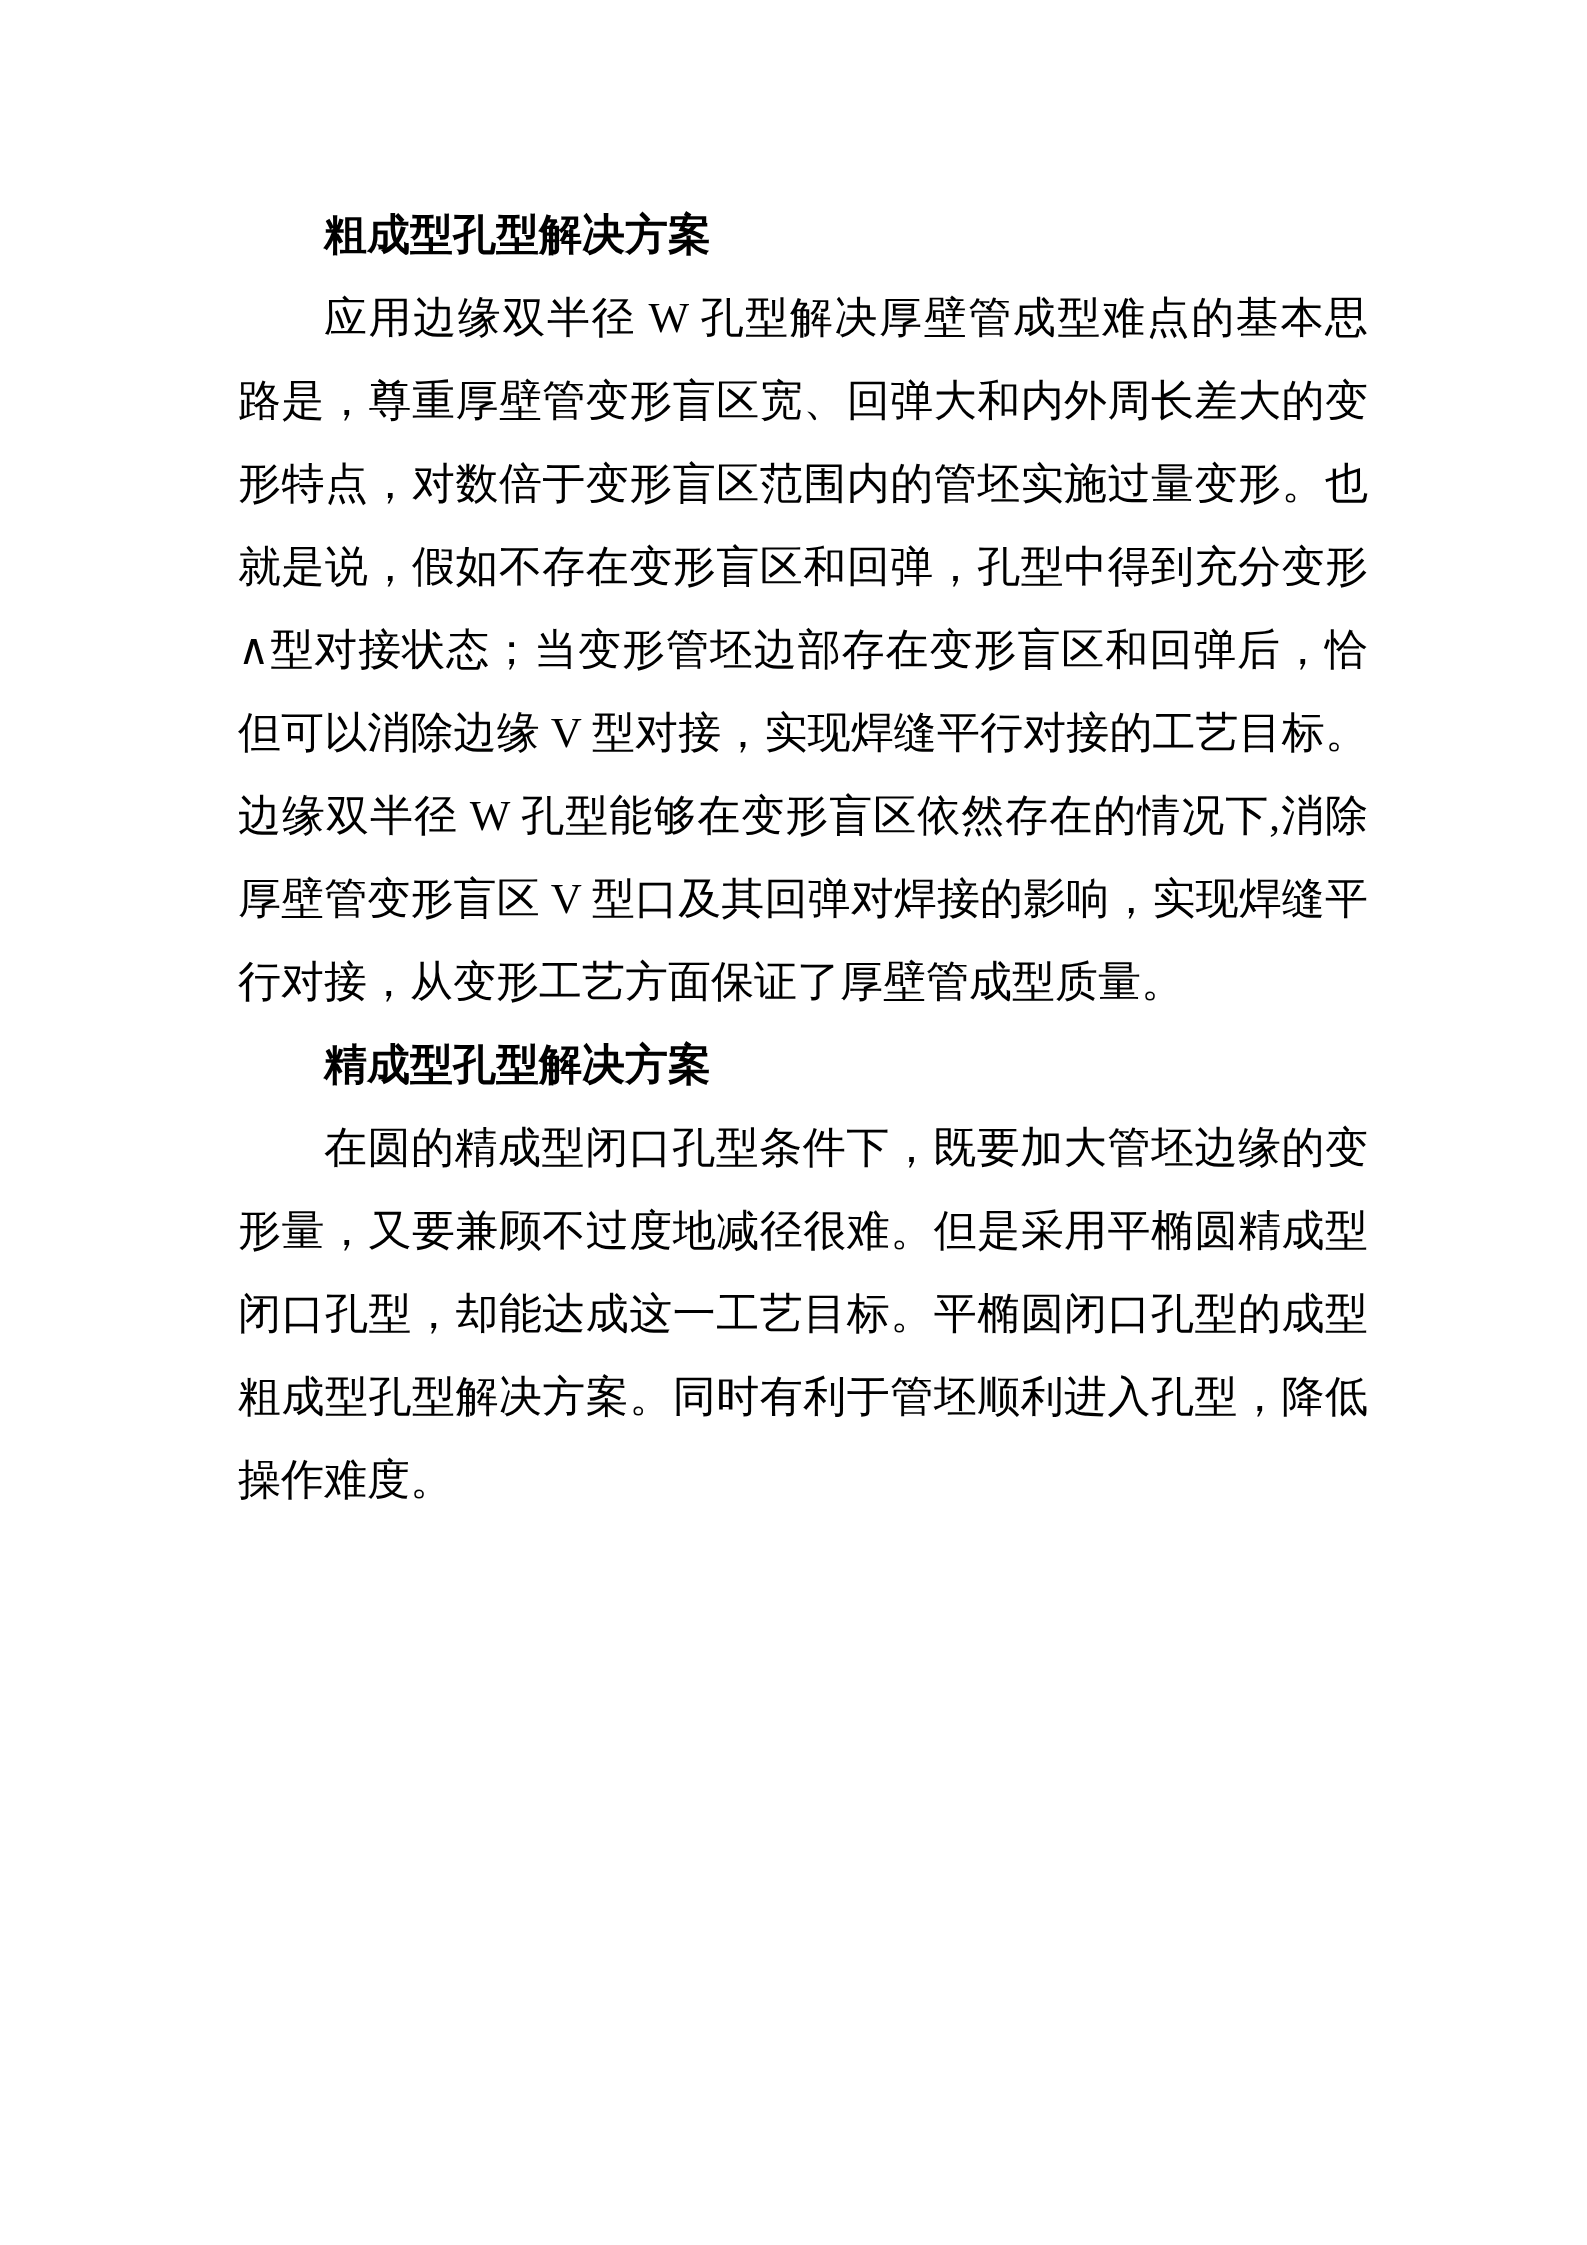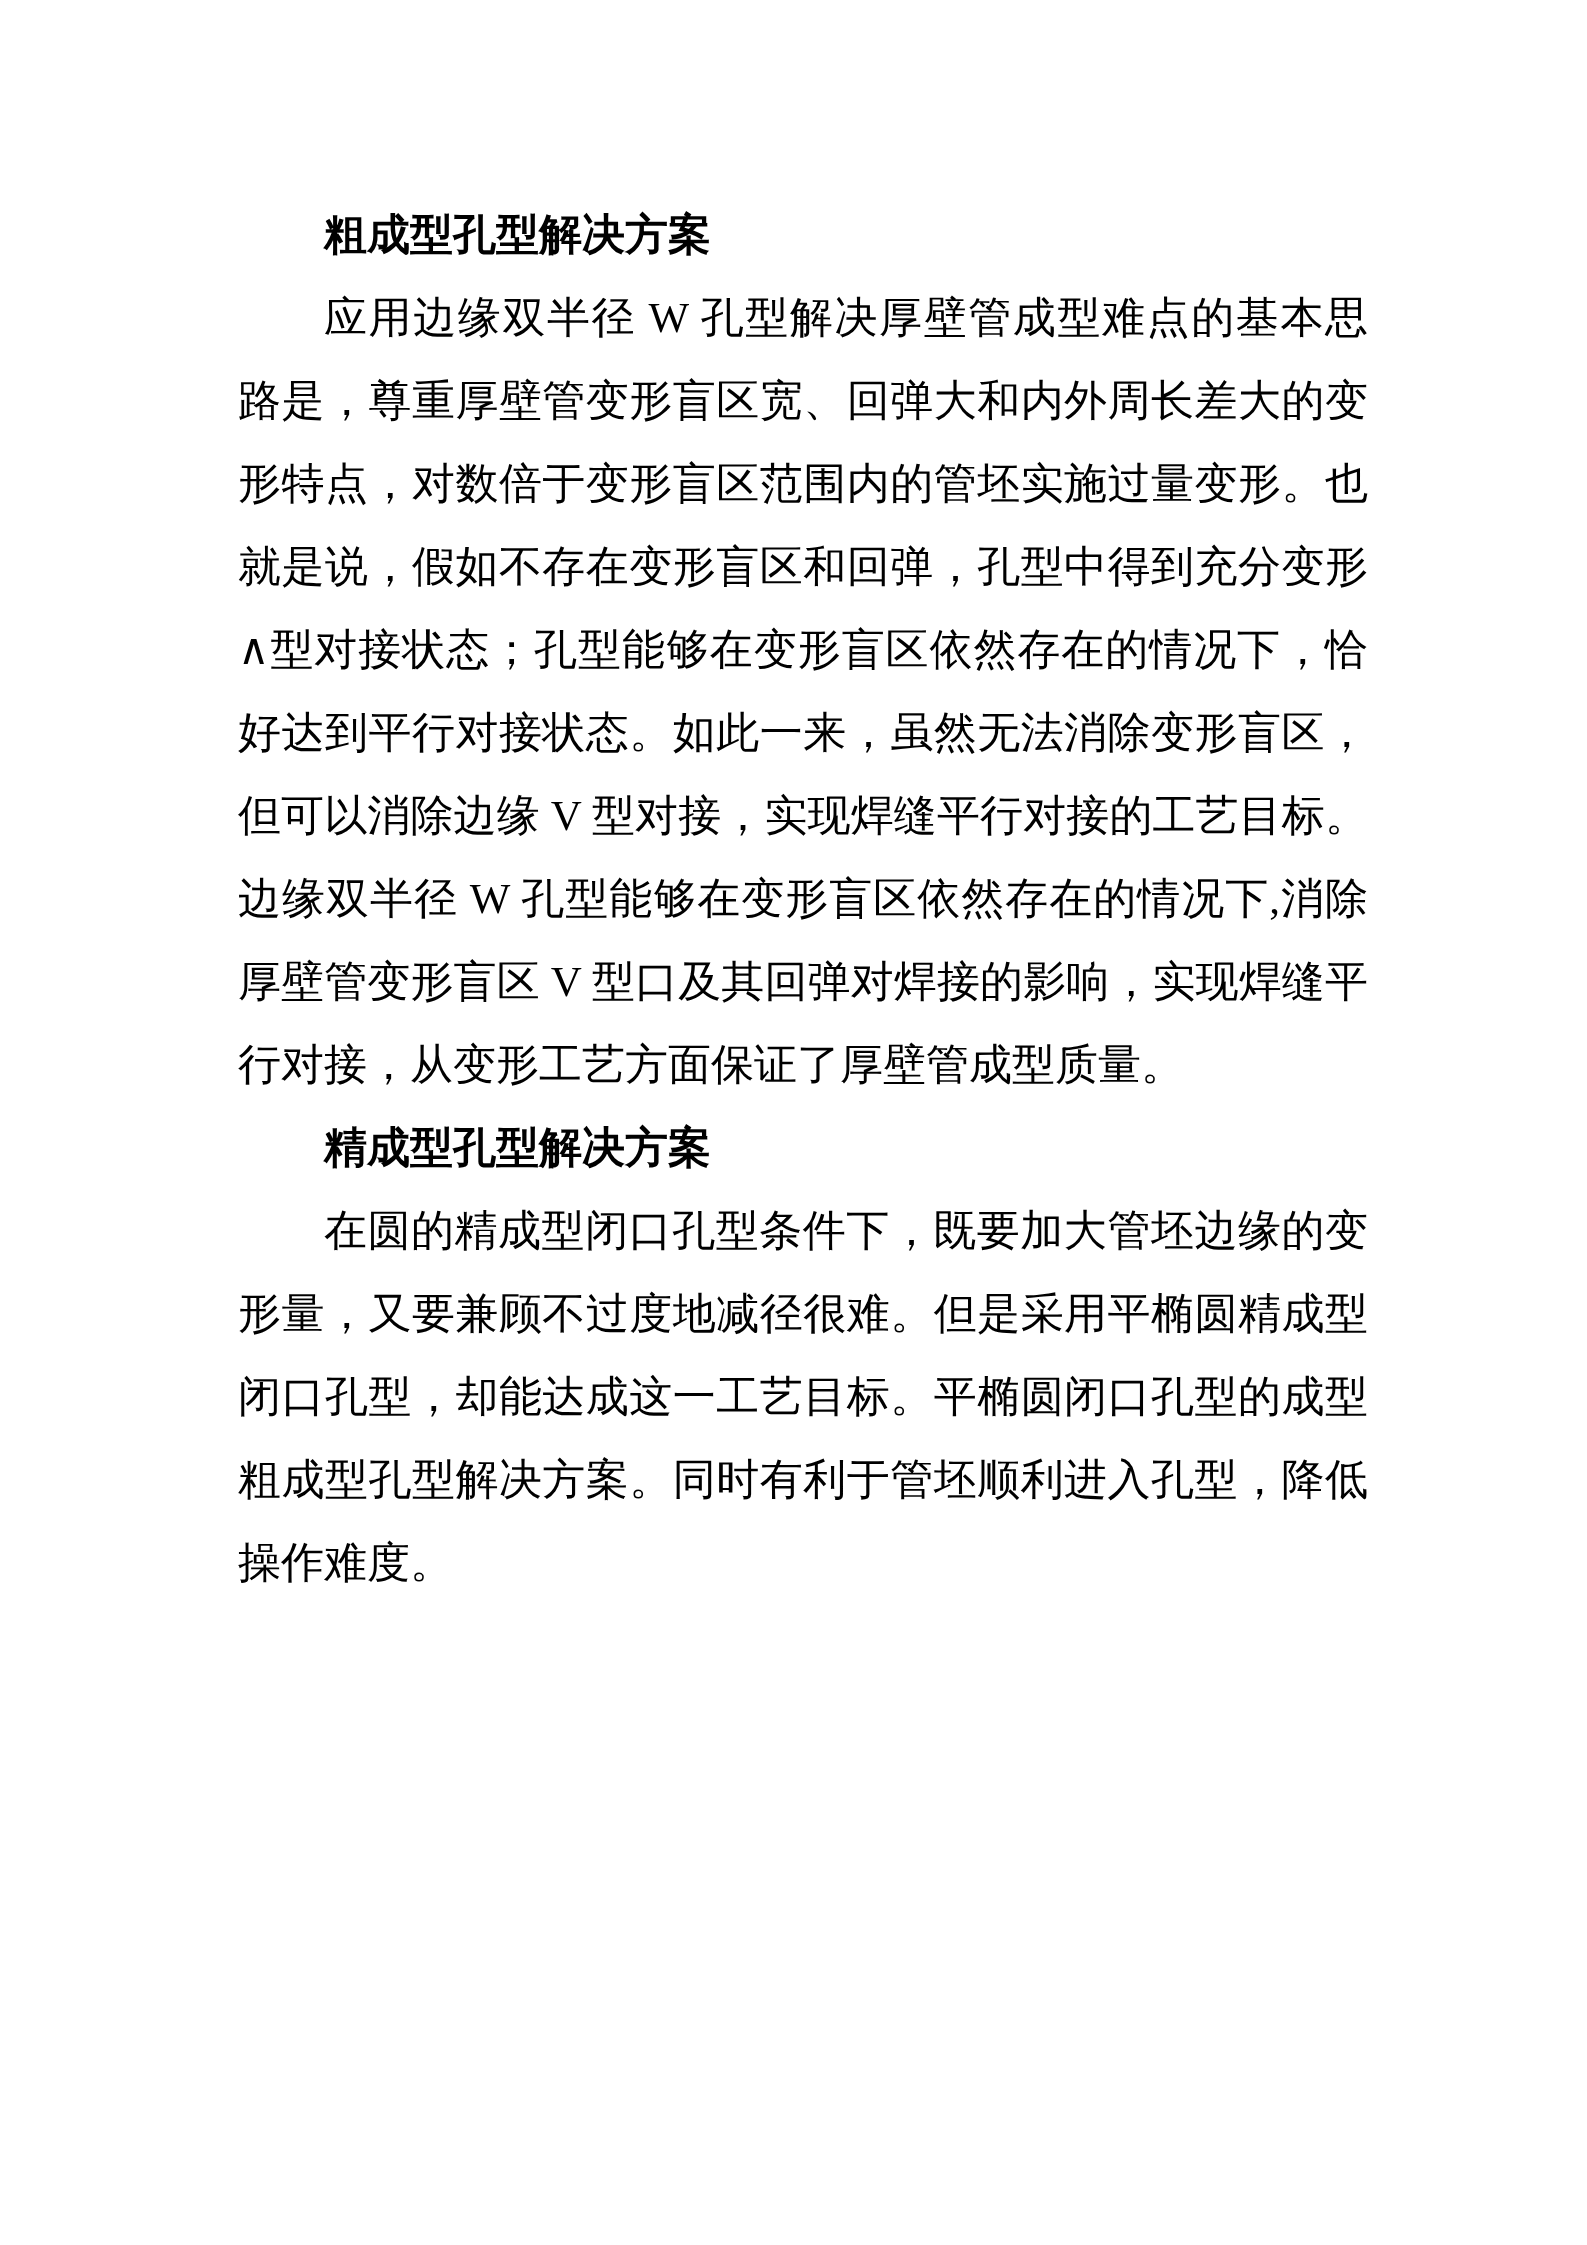--- a/index.html
+++ b/index.html
@@ -46,22 +46,21 @@
 
 <div class="page">
   <div class="text-block">
 
     <div class="line heading indent">粗成型孔型解决方案</div>
 
     <div class="line indent">应用边缘双半径 W 孔型解决厚壁管成型难点的基本思</div>
     <div class="line">路是，尊重厚壁管变形盲区宽、回弹大和内外周长差大的变</div>
     <div class="line">形特点，对数倍于变形盲区范围内的管坯实施过量变形。也</div>
     <div class="line">就是说，假如不存在变形盲区和回弹，孔型中得到充分变形</div>
-    <div class="line">∧型对接状态；孔型能够在变形盲区依然存在的情况下，恰</div>
-    <div class="line">好达到平行对接状态。如此一来，虽然无法消除变形盲区，</div>
+    <div class="line">∧型对接状态；当变形管坯边部存在变形盲区和回弹后，恰</div>
     <div class="line">但可以消除边缘 V 型对接，实现焊缝平行对接的工艺目标。</div>
     <div class="line">边缘双半径 W 孔型能够在变形盲区依然存在的情况下,消除</div>
     <div class="line">厚壁管变形盲区 V 型口及其回弹对焊接的影响，实现焊缝平</div>
     <div class="line para-end">行对接，从变形工艺方面保证了厚壁管成型质量。</div>
 
     <div class="line heading indent">精成型孔型解决方案</div>
 
     <div class="line indent">在圆的精成型闭口孔型条件下，既要加大管坯边缘的变</div>
     <div class="line">形量，又要兼顾不过度地减径很难。但是采用平椭圆精成型</div>
     <div class="line">闭口孔型，却能达成这一工艺目标。平椭圆闭口孔型的成型</div>

